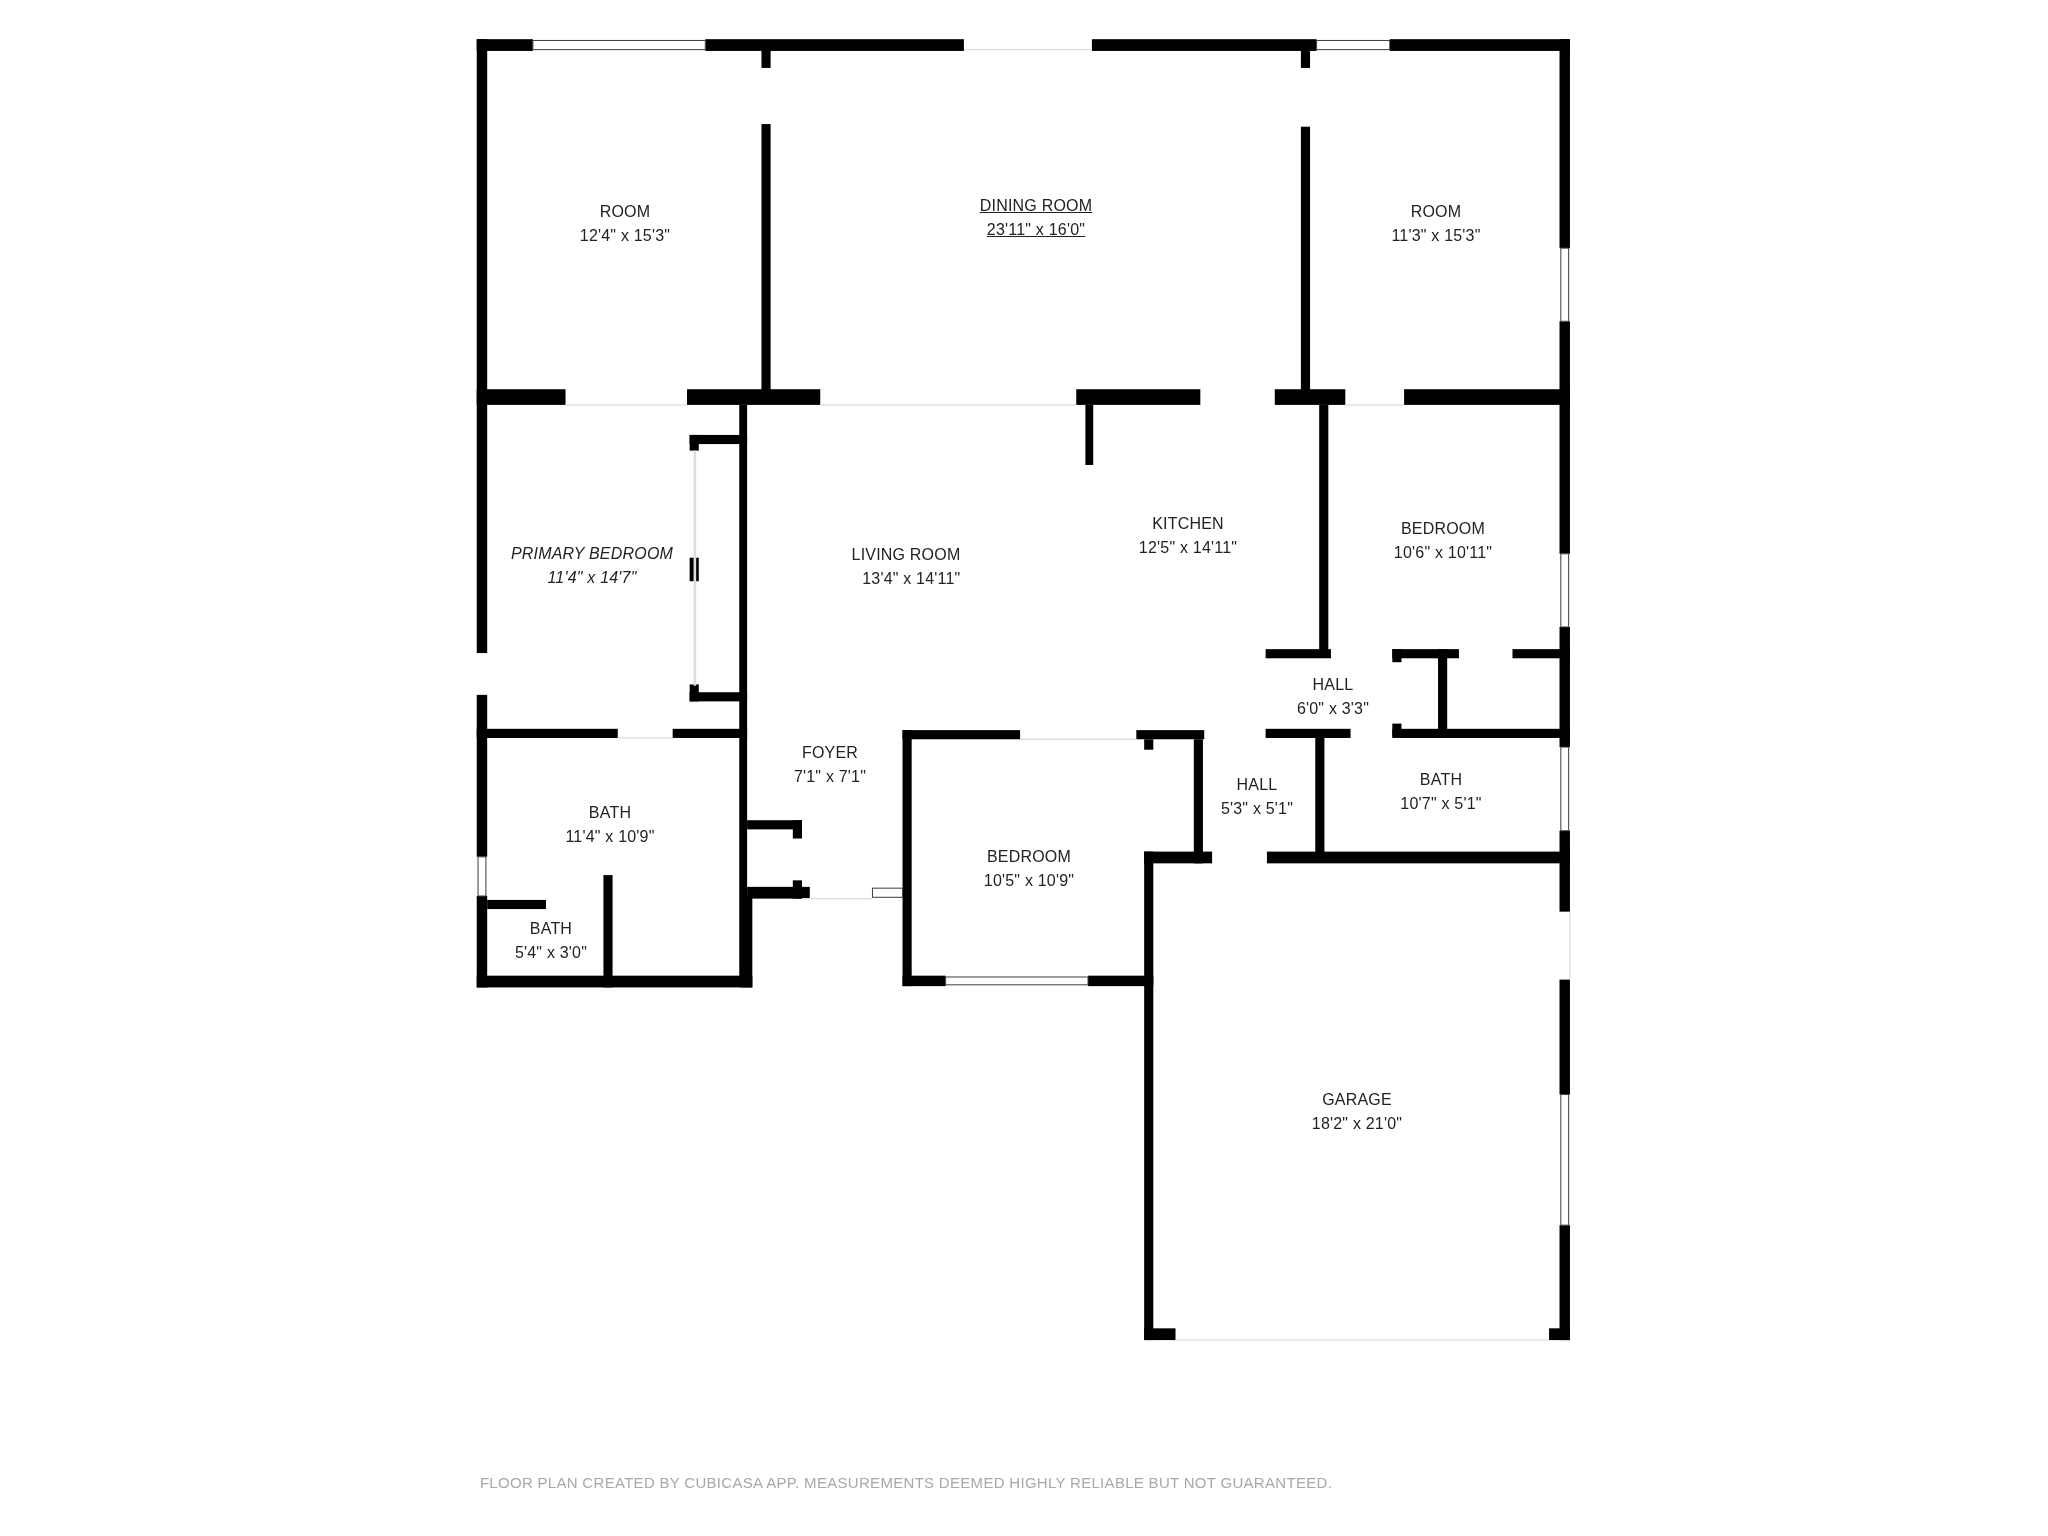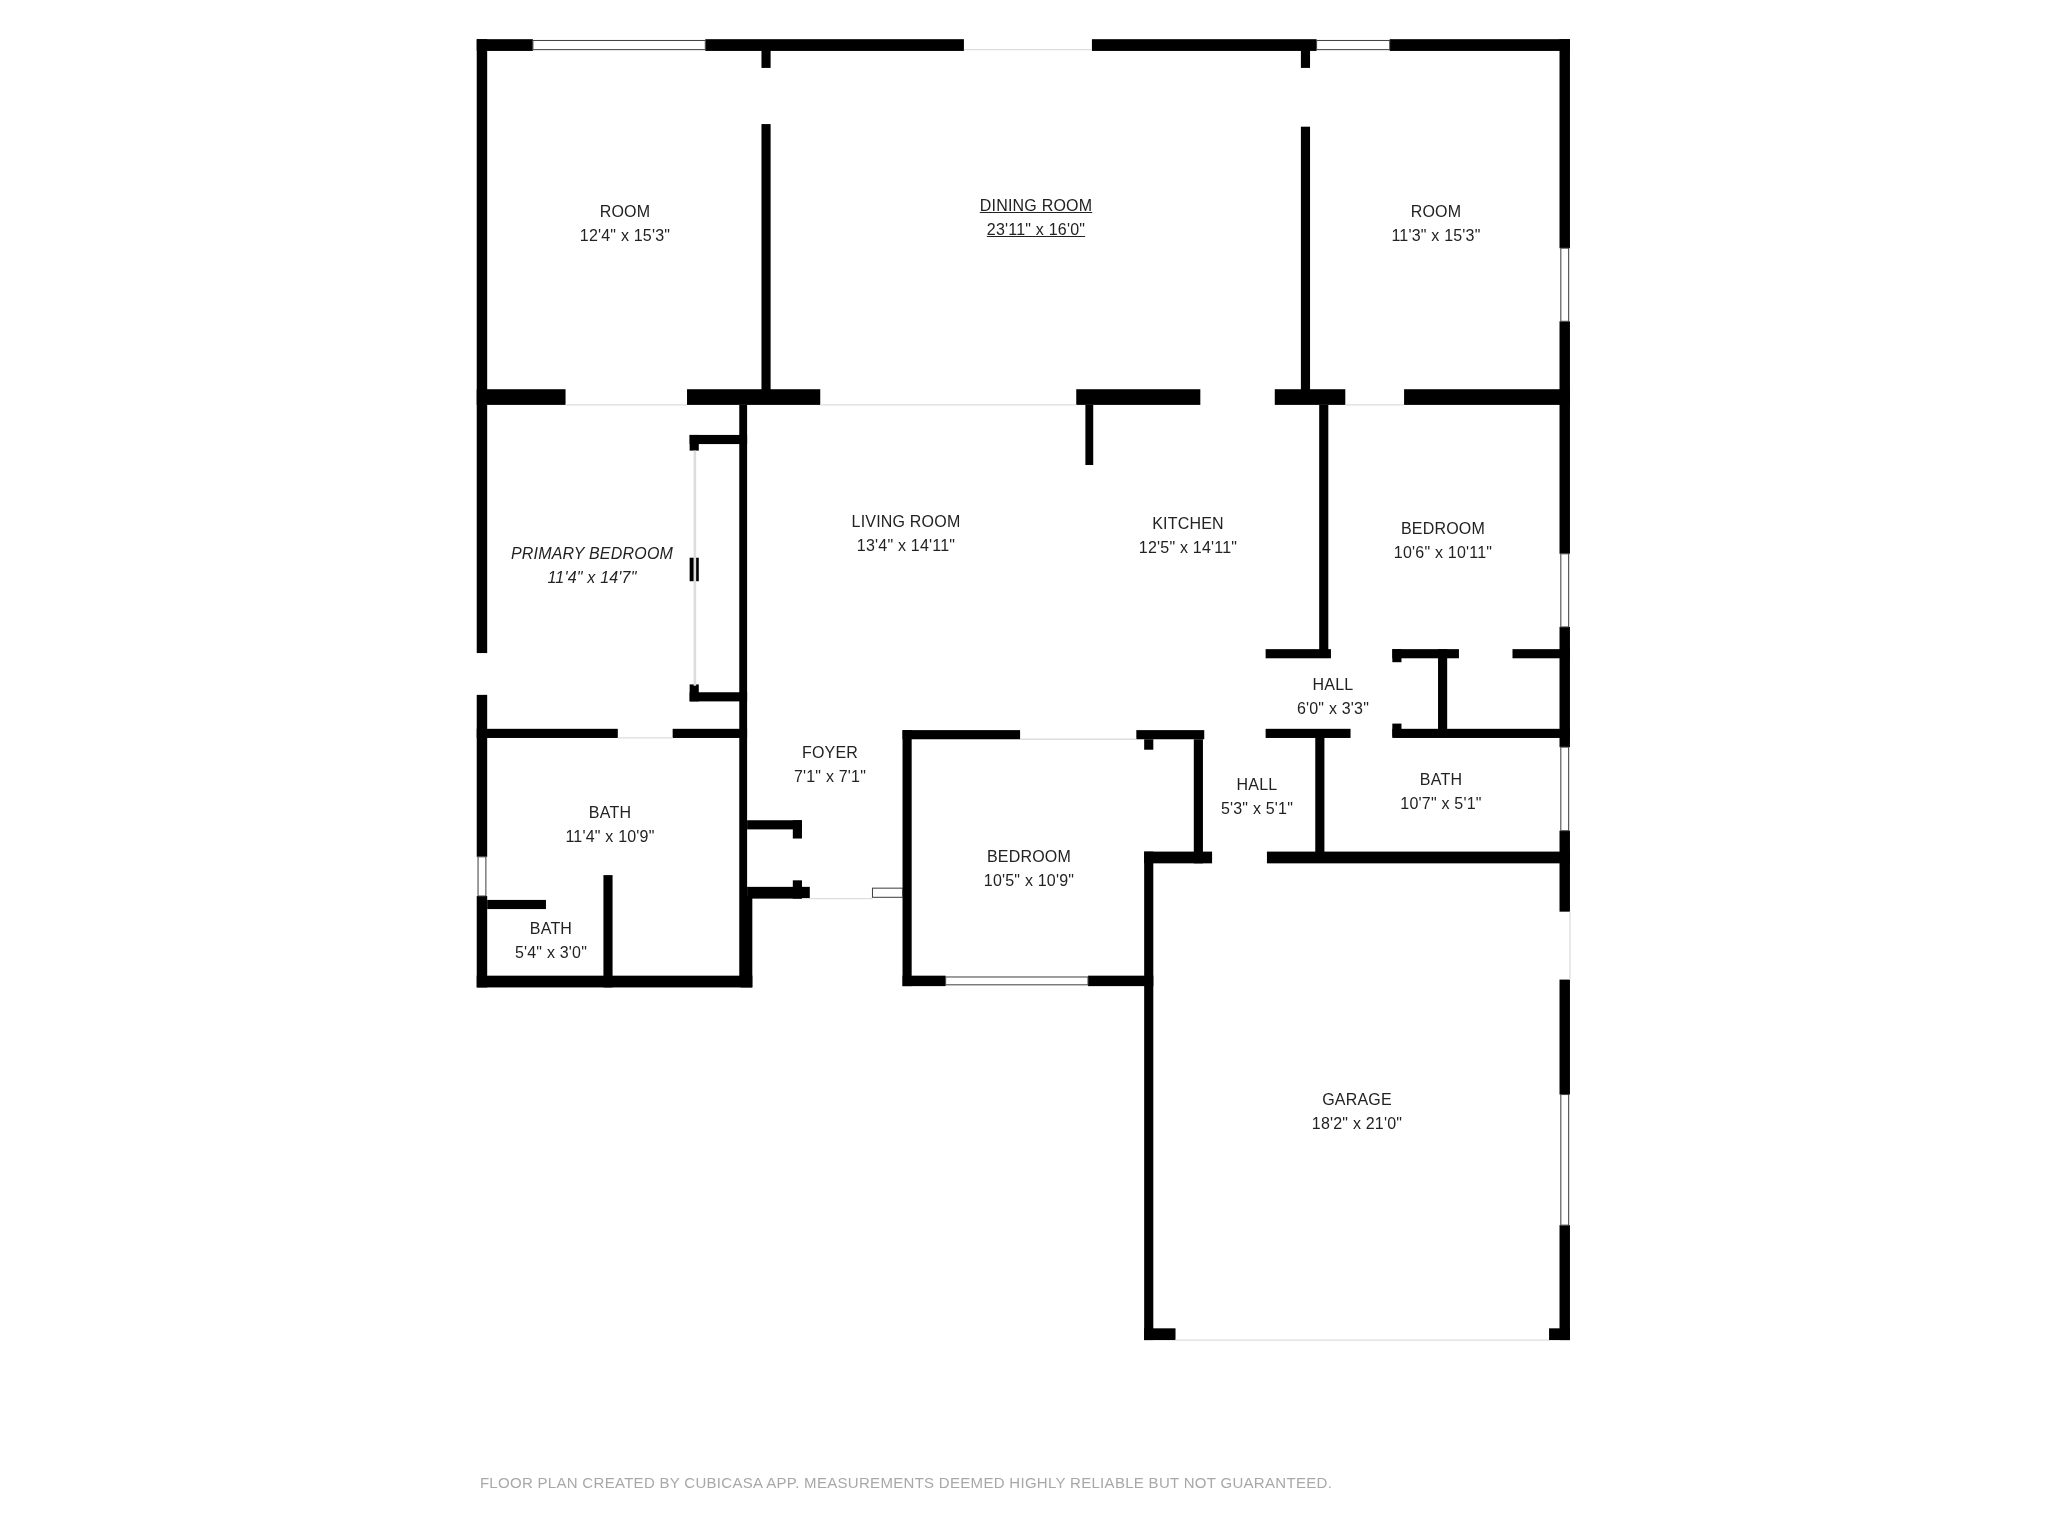--- a/index.html
+++ b/index.html
@@ -130,21 +130,21 @@
       <span class="dims">23'11" x 16'0"</span>
     </div>
     <div class="room-label" style="left: 1436px; top: 224px;">
       <span class="name">ROOM</span>
       <span class="dims">11'3" x 15'3"</span>
     </div>
     <div class="room-label" style="left: 592px; top: 566px; font-style: italic;">
       <span class="name">PRIMARY BEDROOM</span>
       <span class="dims">11'4" x 14'7"</span>
     </div>
-    <div class="room-label" style="left: 906px; top: 534px;">
+    <div class="room-label" style="left: 906px; top: 567px; text-align: right;">
       <span class="name">LIVING ROOM</span>
       <span class="dims">13'4" x 14'11"</span>
     </div>
     <div class="room-label" style="left: 1188px; top: 536px;">
       <span class="name">KITCHEN</span>
       <span class="dims">12'5" x 14'11"</span>
     </div>
     <div class="room-label" style="left: 1443px; top: 541px;">
       <span class="name">BEDROOM</span>
       <span class="dims">10'6" x 10'11"</span>

